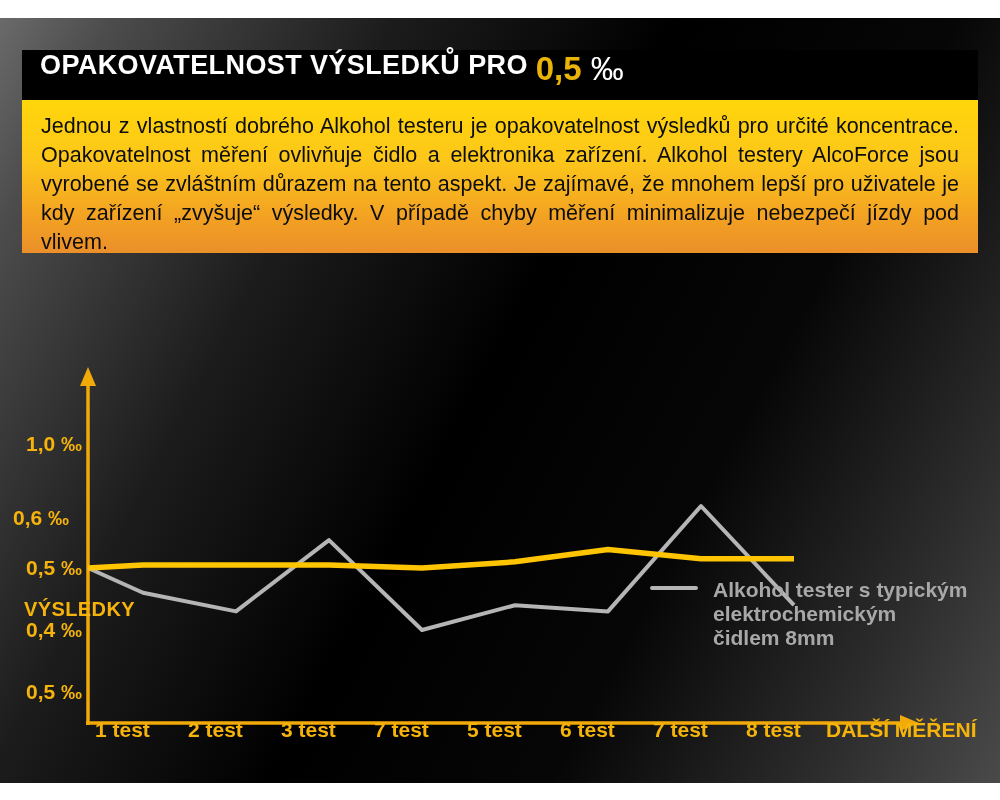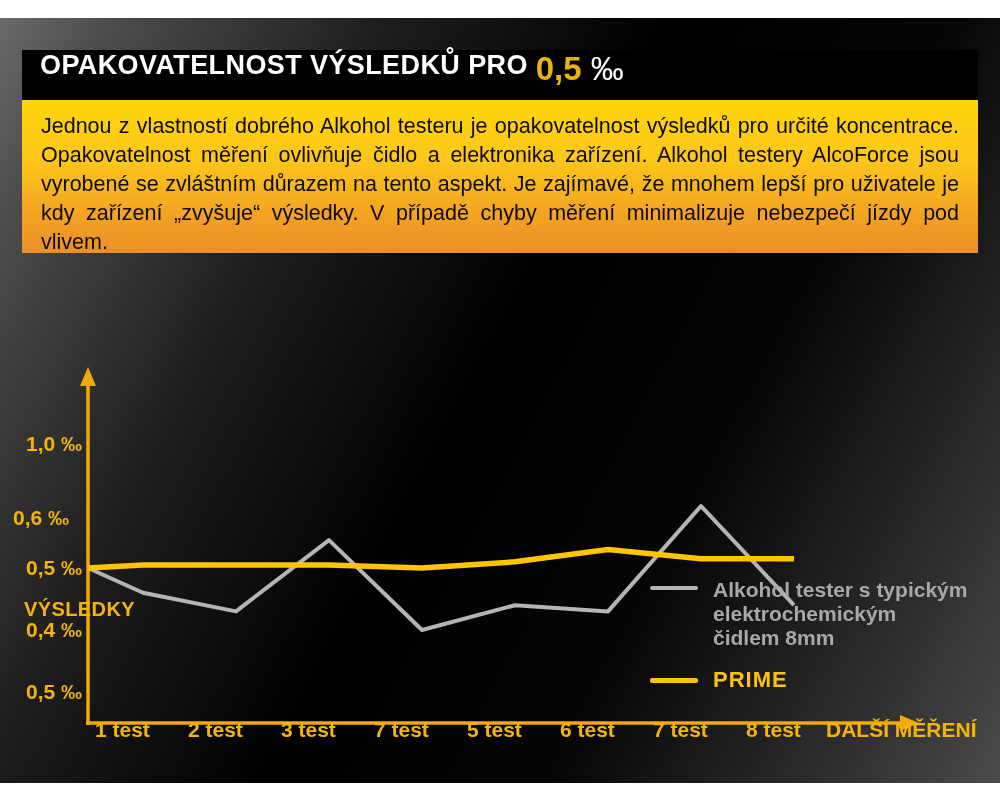--- a/index.html
+++ b/index.html
@@ -97,21 +97,17 @@
         </div>
       <div class="x-axis-title">DALŠÍ MĚŘENÍ</div>
 
       <div class="legend">
         <div class="legend-row">
           <span class="legend-swatch swatch-gray"></span>
           <div class="legend-text-gray">Alkohol tester s typickým
 elektrochemickým
 čidlem 8mm</div>
         </div>
-        <div class="legend-row">
-          <span class="legend-swatch swatch-yellow"></span>
-          <div class="legend-text-yellow">PRIME</div>
-        </div>
       </div>
     </div>
 
   </div>
 </div>
 
 </body></html>

